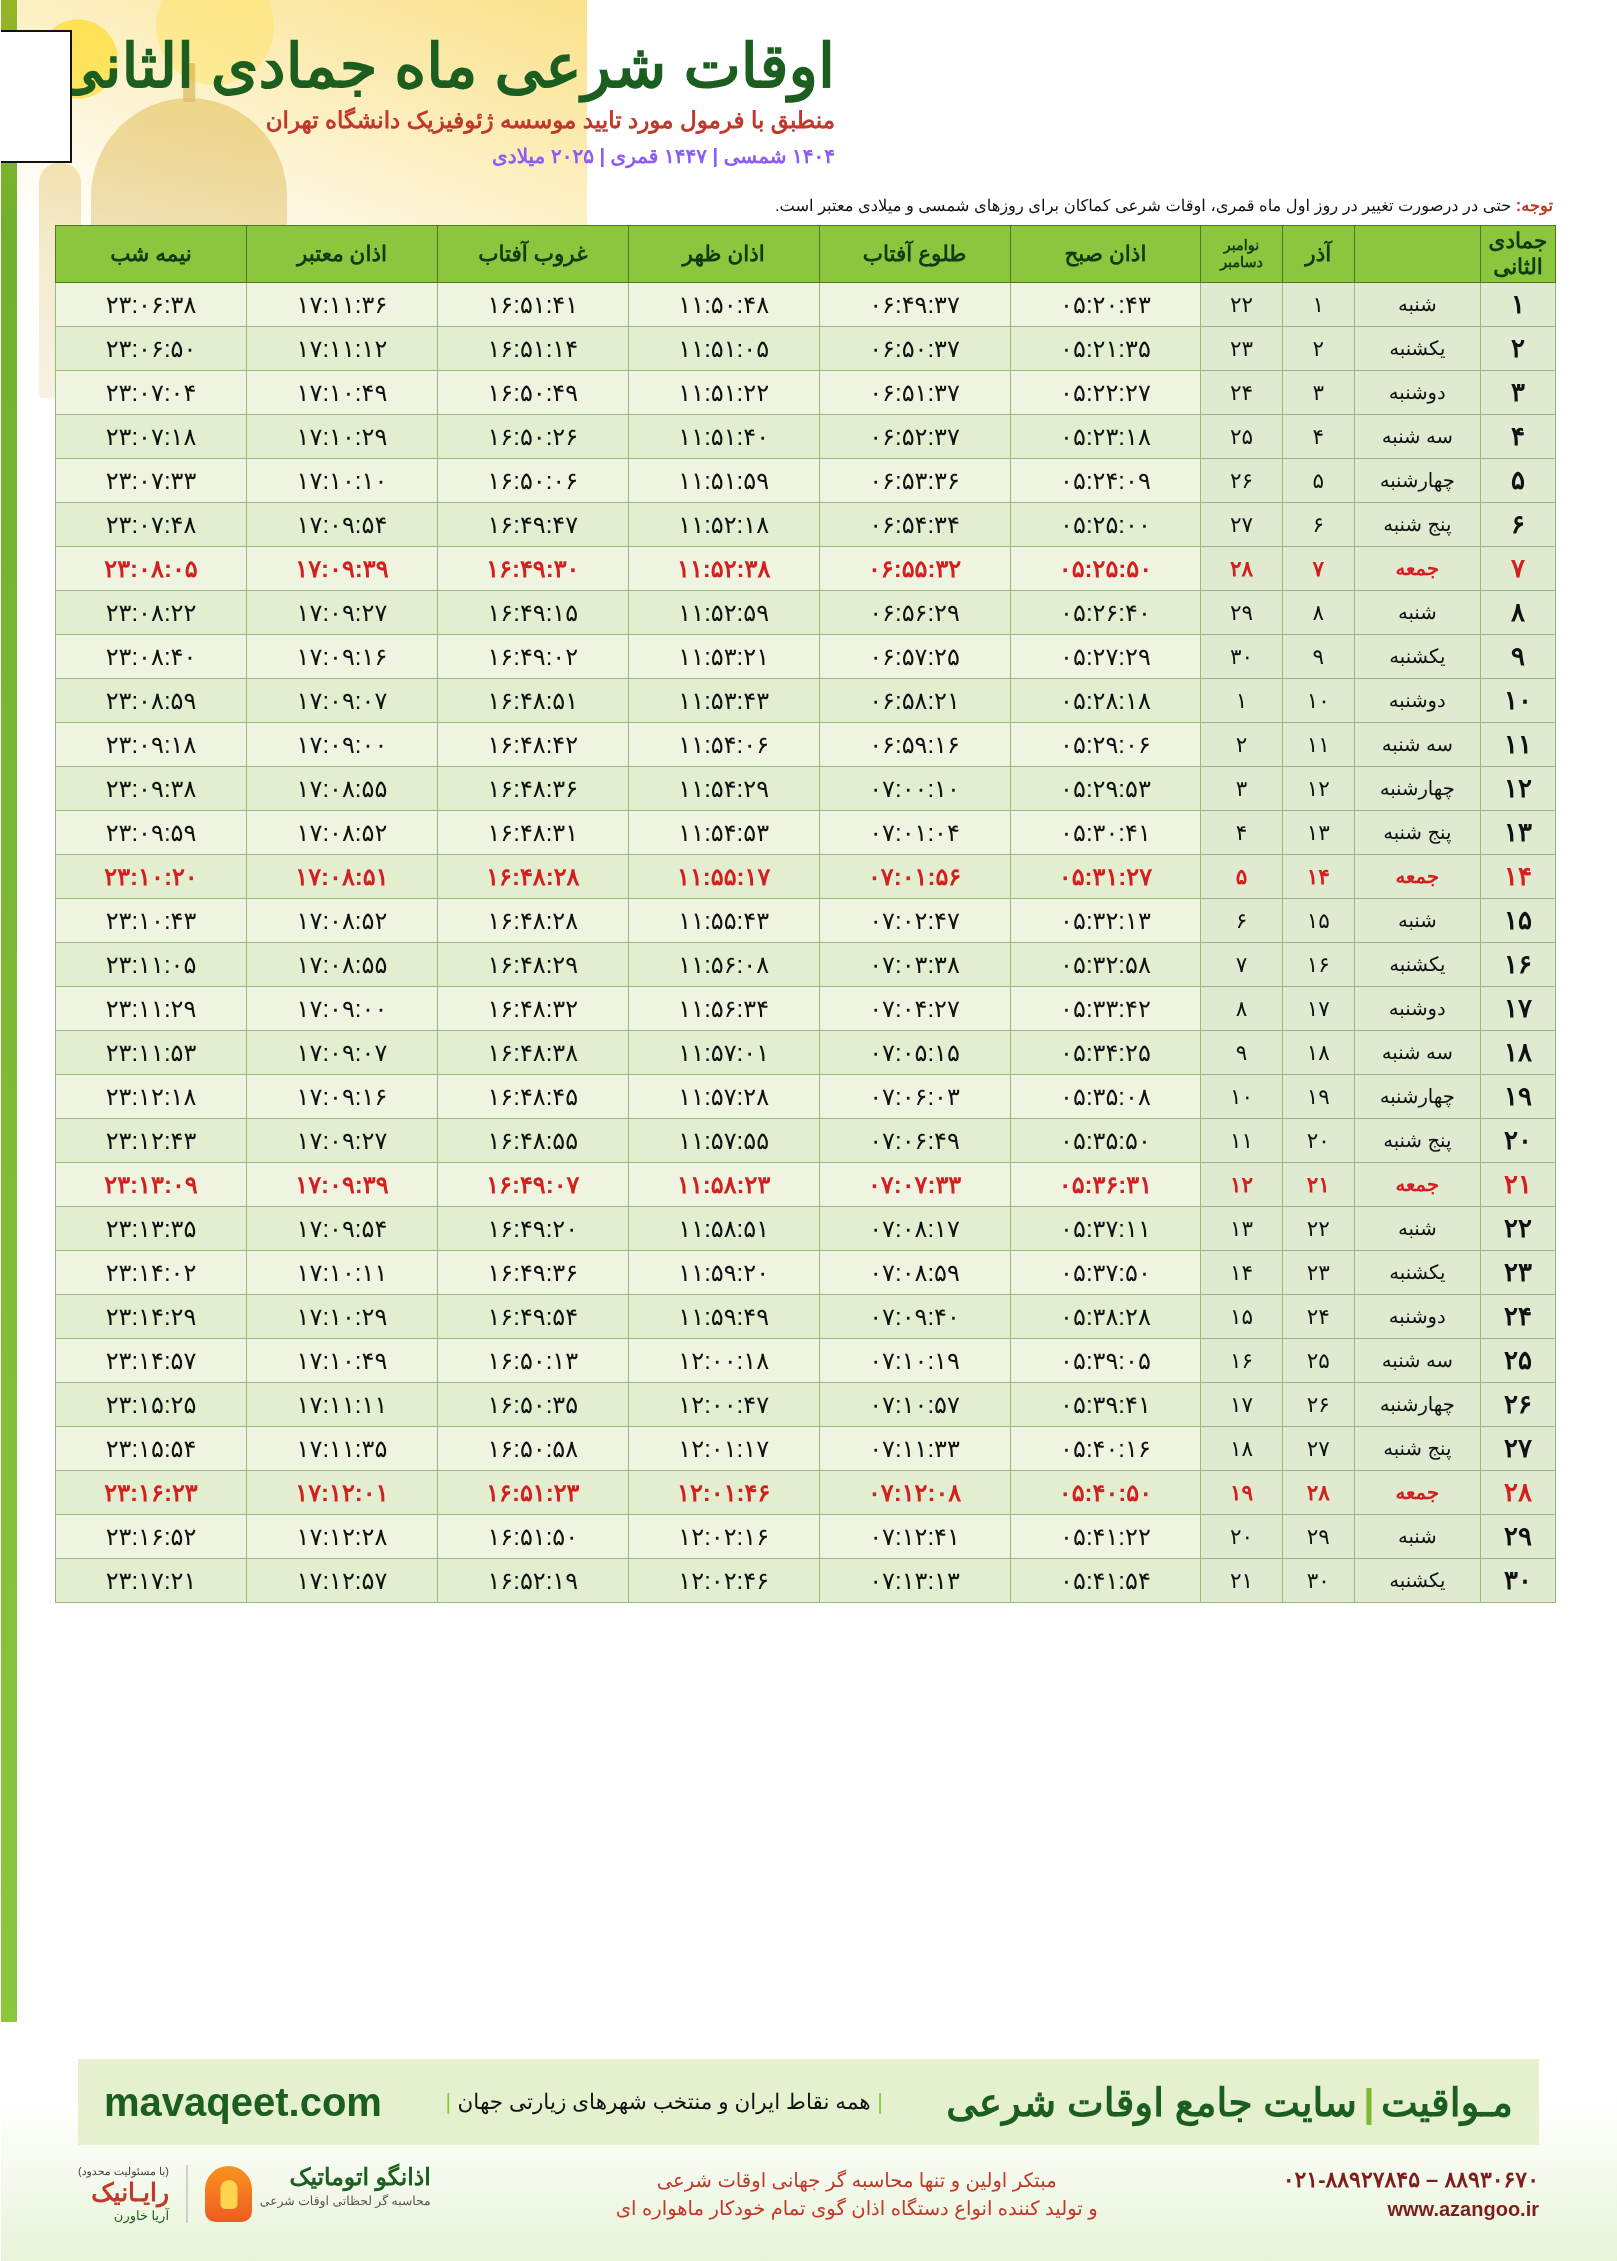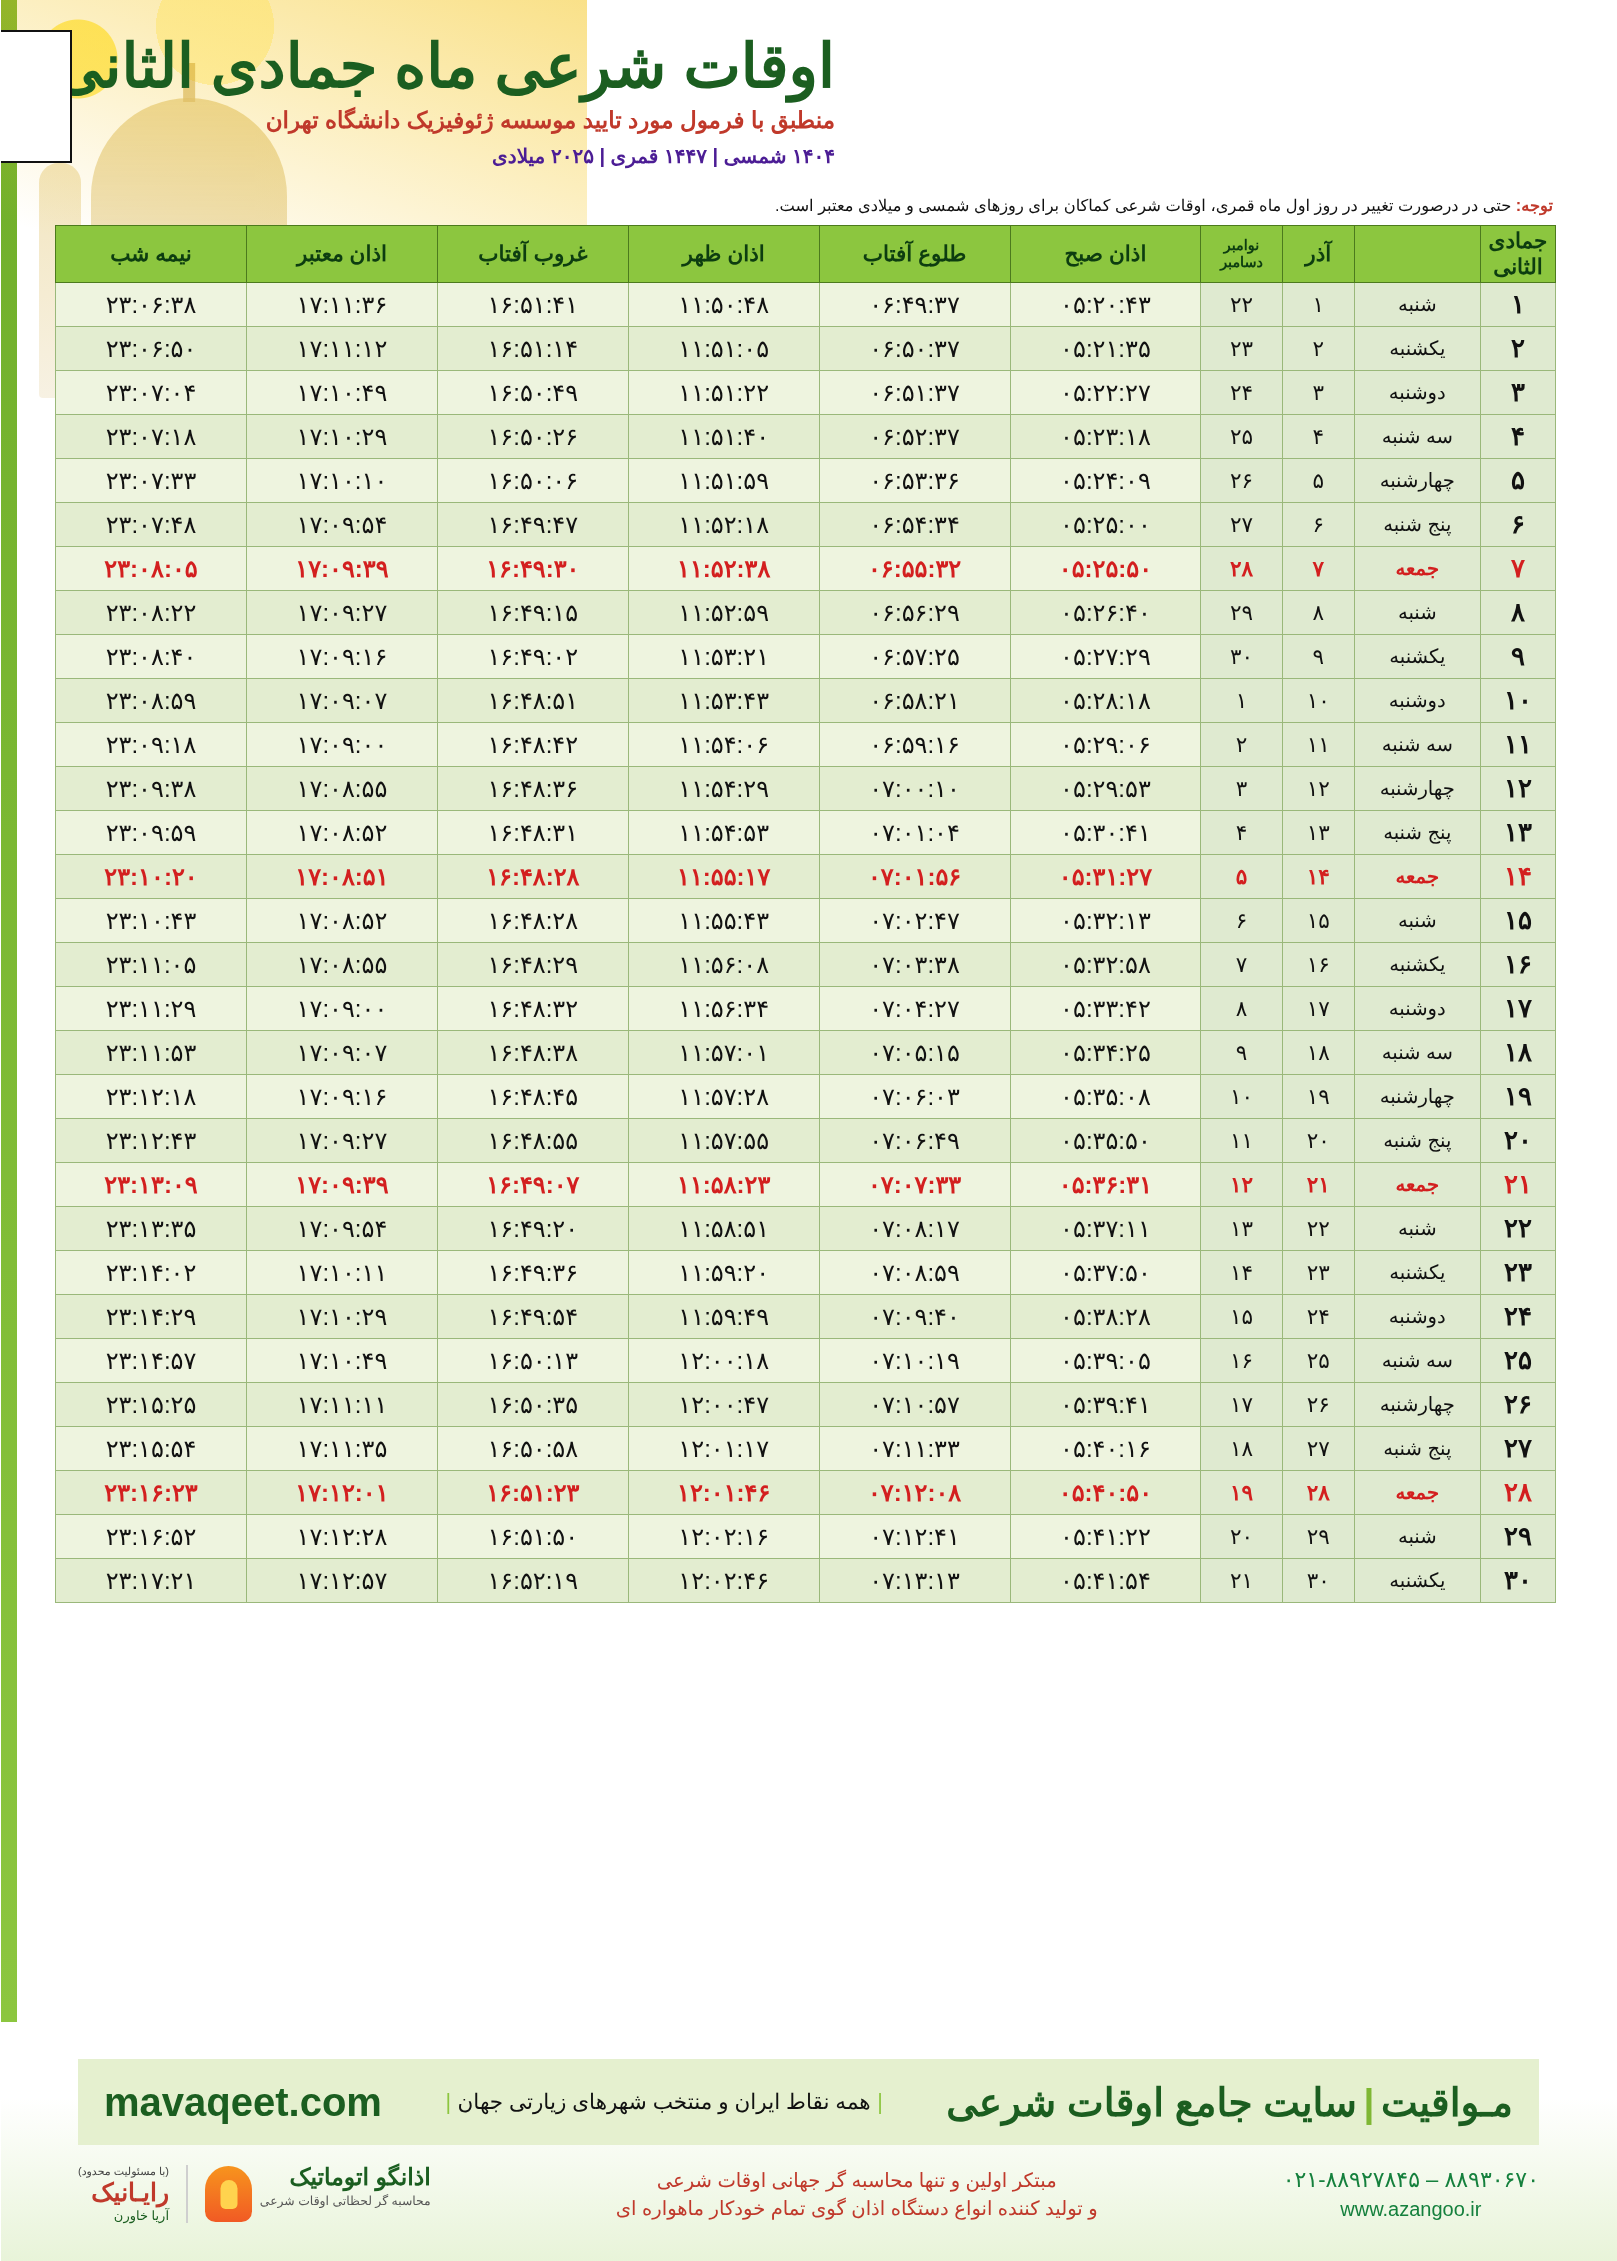--- a/index.html
+++ b/index.html
@@ -93,21 +93,21 @@
     margin-top: 9px;
     font-size: 23px;
     font-weight: bold;
     color: #c0392b;
     white-space: nowrap;
   }
   .year-line {
     margin-top: 10.4px;
     font-size: 20px;
     font-weight: bold;
-    color: #4c1d95;
+    color: #8b5cf6;
     white-space: nowrap;
   }
 
   
   .loc-box {
     position: absolute;
     right: 1507px;
     top: -3.9px;
     transform: translateX(0);
     width: 0;
@@ -300,25 +300,25 @@
 
   .footer-desc {
     text-align: center;
     font-size: 19.6px;
     color: #c0392b;
     line-height: 1.45;
     flex: 1;
     padding: 0 19.6px;
   }
   .footer-contact {
-    text-align: center;
+    text-align: right;
     direction: ltr;
-    color: #15803d;
+    color: #7f1d1d;
     font-size: 22px;
-    font-weight: normal;
+    font-weight: bold;
     line-height: 1.4;
   }
   .footer-contact .site { font-size: 20px; }
 </style>
 </head>
 <body>
 
 <div class="bg-left-strip"></div>
 <div class="bg-top-art"></div>
 <div class="bg-minaret"></div>

